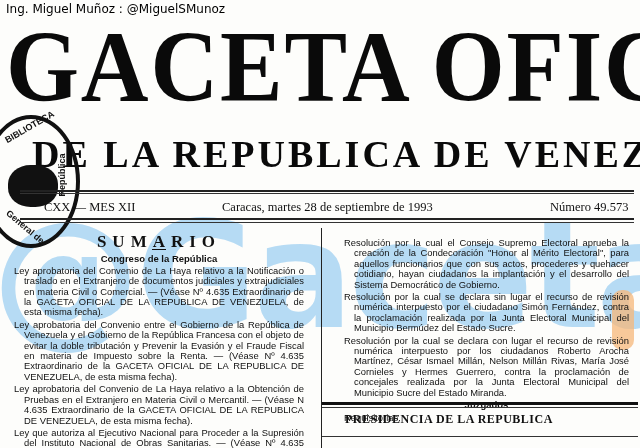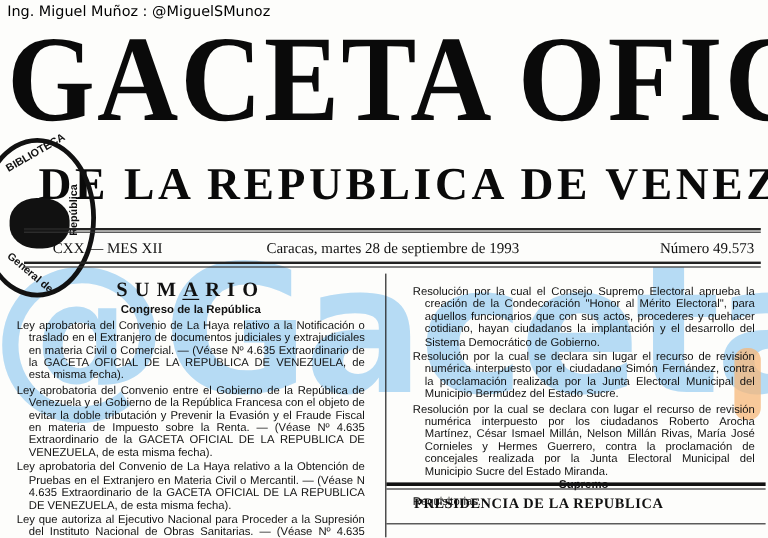--- a/index.html
+++ b/index.html
@@ -71,20 +71,20 @@
   <p>Ley aprobatoria del Convenio entre el Gobierno de la República de Venezuela y el Gobierno de la República Francesa con el objeto de evitar la doble tributación y Prevenir la Evasión y el Fraude Fiscal en materia de Impuesto sobre la Renta. — (Véase Nº 4.635 Extraordinario de la GACETA OFICIAL DE LA REPUBLICA DE VENEZUELA, de esta misma fecha).</p>
   <p>Ley aprobatoria del Convenio de La Haya relativo a la Obtención de Pruebas en el Extranjero en Materia Civil o Mercantil. — (Véase N 4.635 Extraordinario de la GACETA OFICIAL DE LA REPUBLICA DE VENEZUELA, de esta misma fecha).</p>
   <p>Ley que autoriza al Ejecutivo Nacional para Proceder a la Supresión del Instituto Nacional de Obras Sanitarias. — (Véase Nº 4.635 Extraordinario de la GACETA OFICIAL DE LA REPUBLICA DE VENEZUELA, de esta misma fecha).</p>
 
 </div>
 
 <div class="col col-right">
   <p>Resolución por la cual el Consejo Supremo Electoral aprueba la creación de la Condecoración "Honor al Mérito Electoral", para aquellos funcionarios que con sus actos, procederes y quehacer cotidiano, hayan ciudadanos la implantación y el desarrollo del Sistema Democrático de Gobierno.</p>
   <p>Resolución por la cual se declara sin lugar el recurso de revisión numérica interpuesto por el ciudadano Simón Fernández, contra la proclamación realizada por la Junta Electoral Municipal del Municipio Bermúdez del Estado Sucre.</p>
   <p>Resolución por la cual se declara con lugar el recurso de revisión numérica interpuesto por los ciudadanos Roberto Arocha Martínez, César Ismael Millán, Nelson Millán Rivas, María José Cornieles y Hermes Guerrero, contra la proclamación de concejales realizada por la Junta Electoral Municipal del Municipio Sucre del Estado Miranda.</p>
-  <div class="subh">Supremo</div>
+  <div class="subh">Juzgados</div>
   <div style="margin-top:2px;">Requisitorias.</div>
 </div>
 
 <div class="bar" style="top:402px;border-top:3px solid #111;"></div>
 <div class="bar" style="top:407px;border-top:1px solid #333;"></div>
 <div class="pres">PRESIDENCIA DE LA REPUBLICA</div>
 <div class="bar" style="top:436px;border-top:1px solid #333;"></div>
 
 </body></html>

